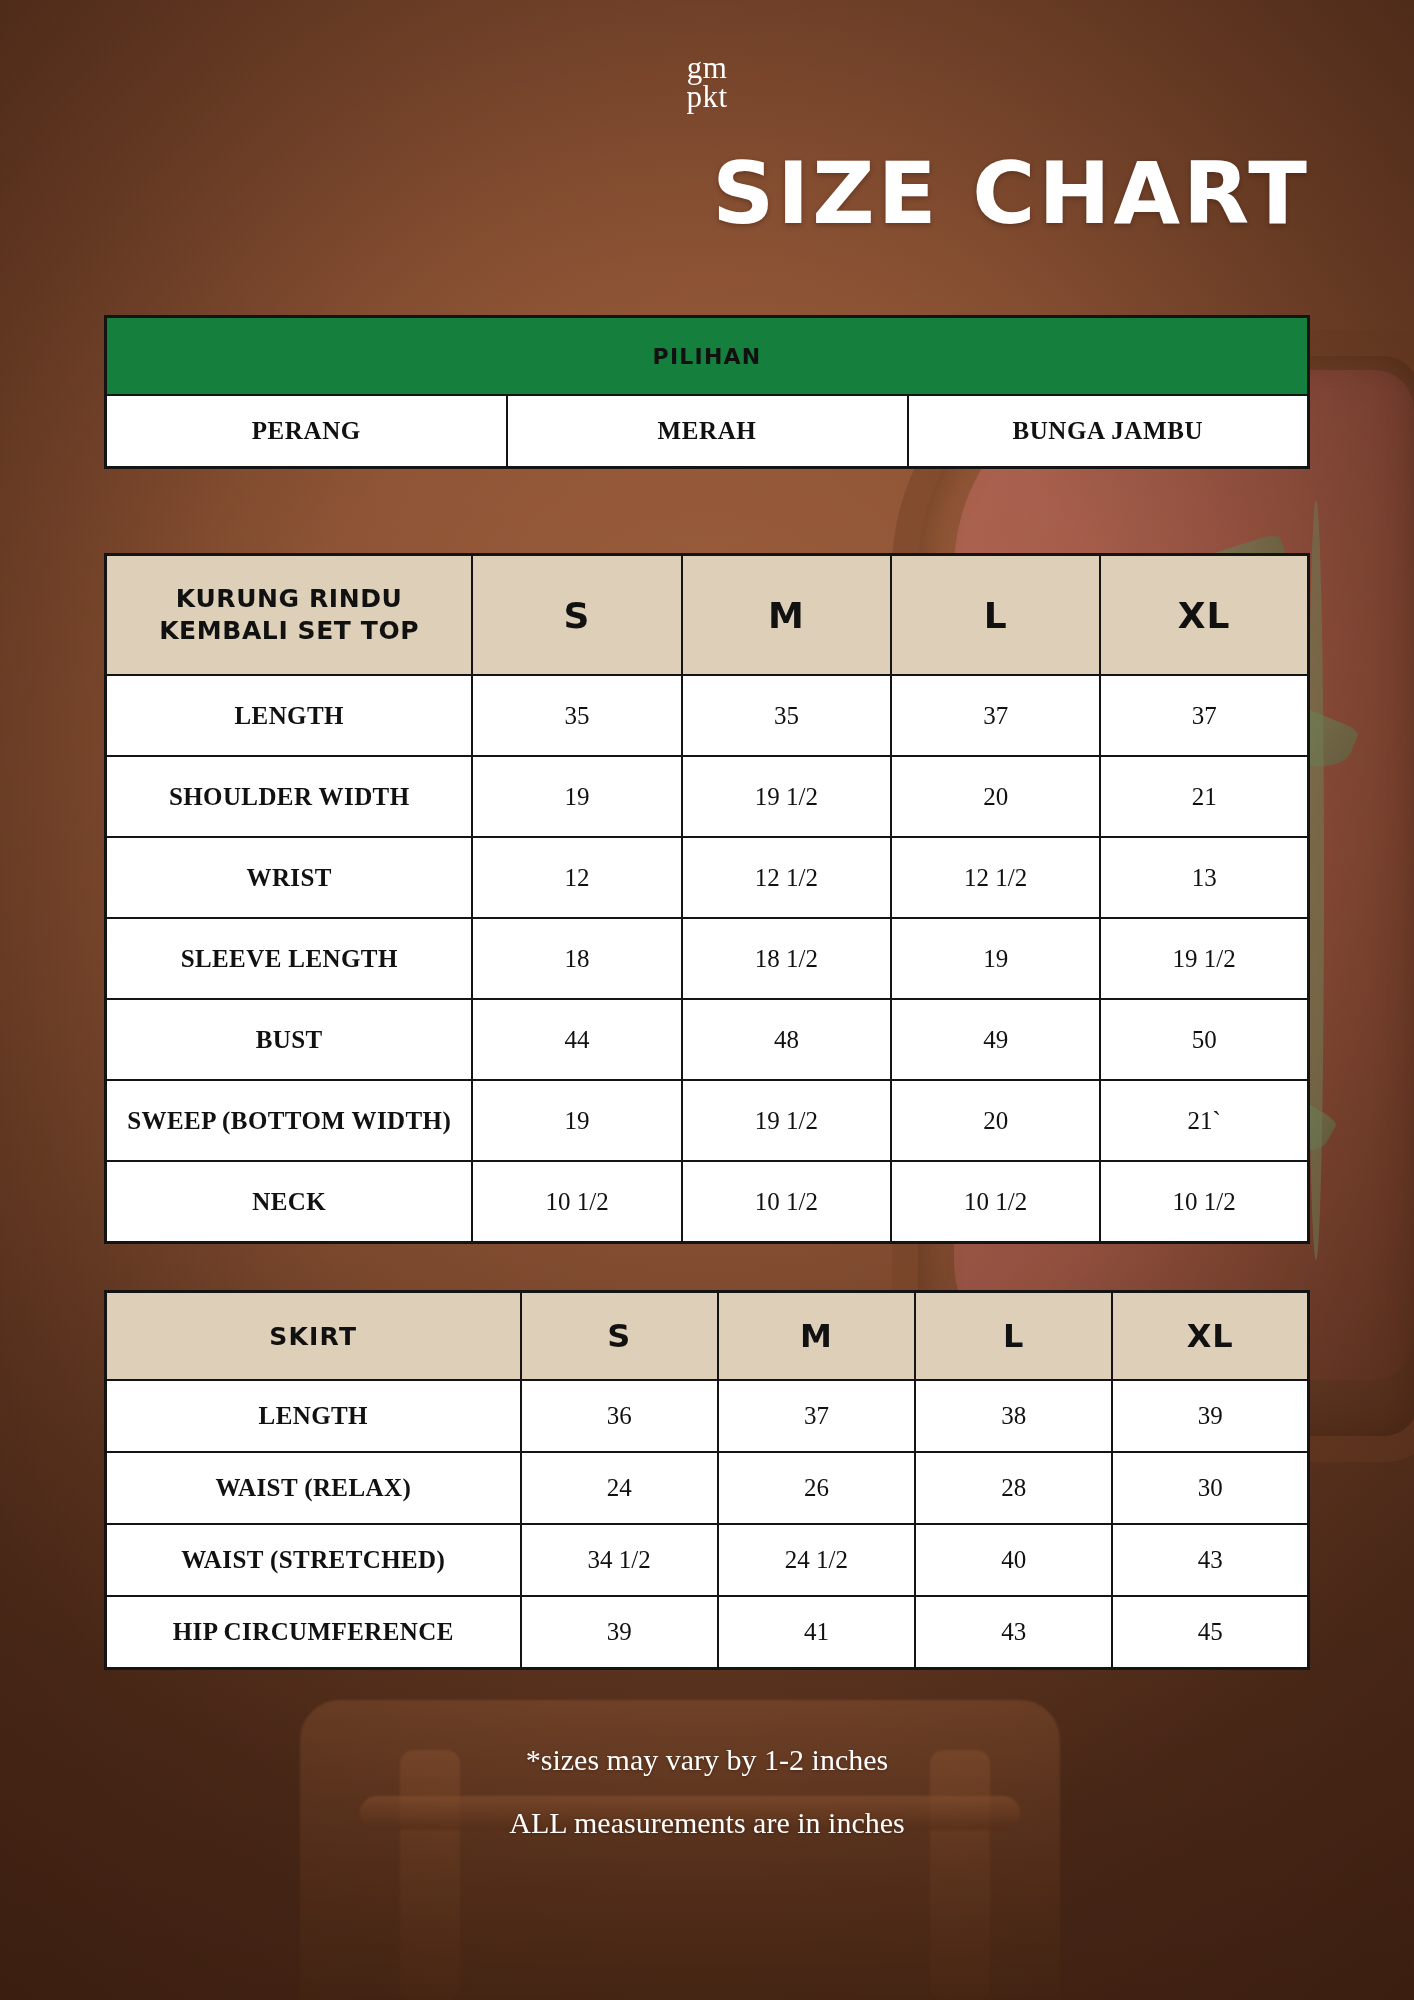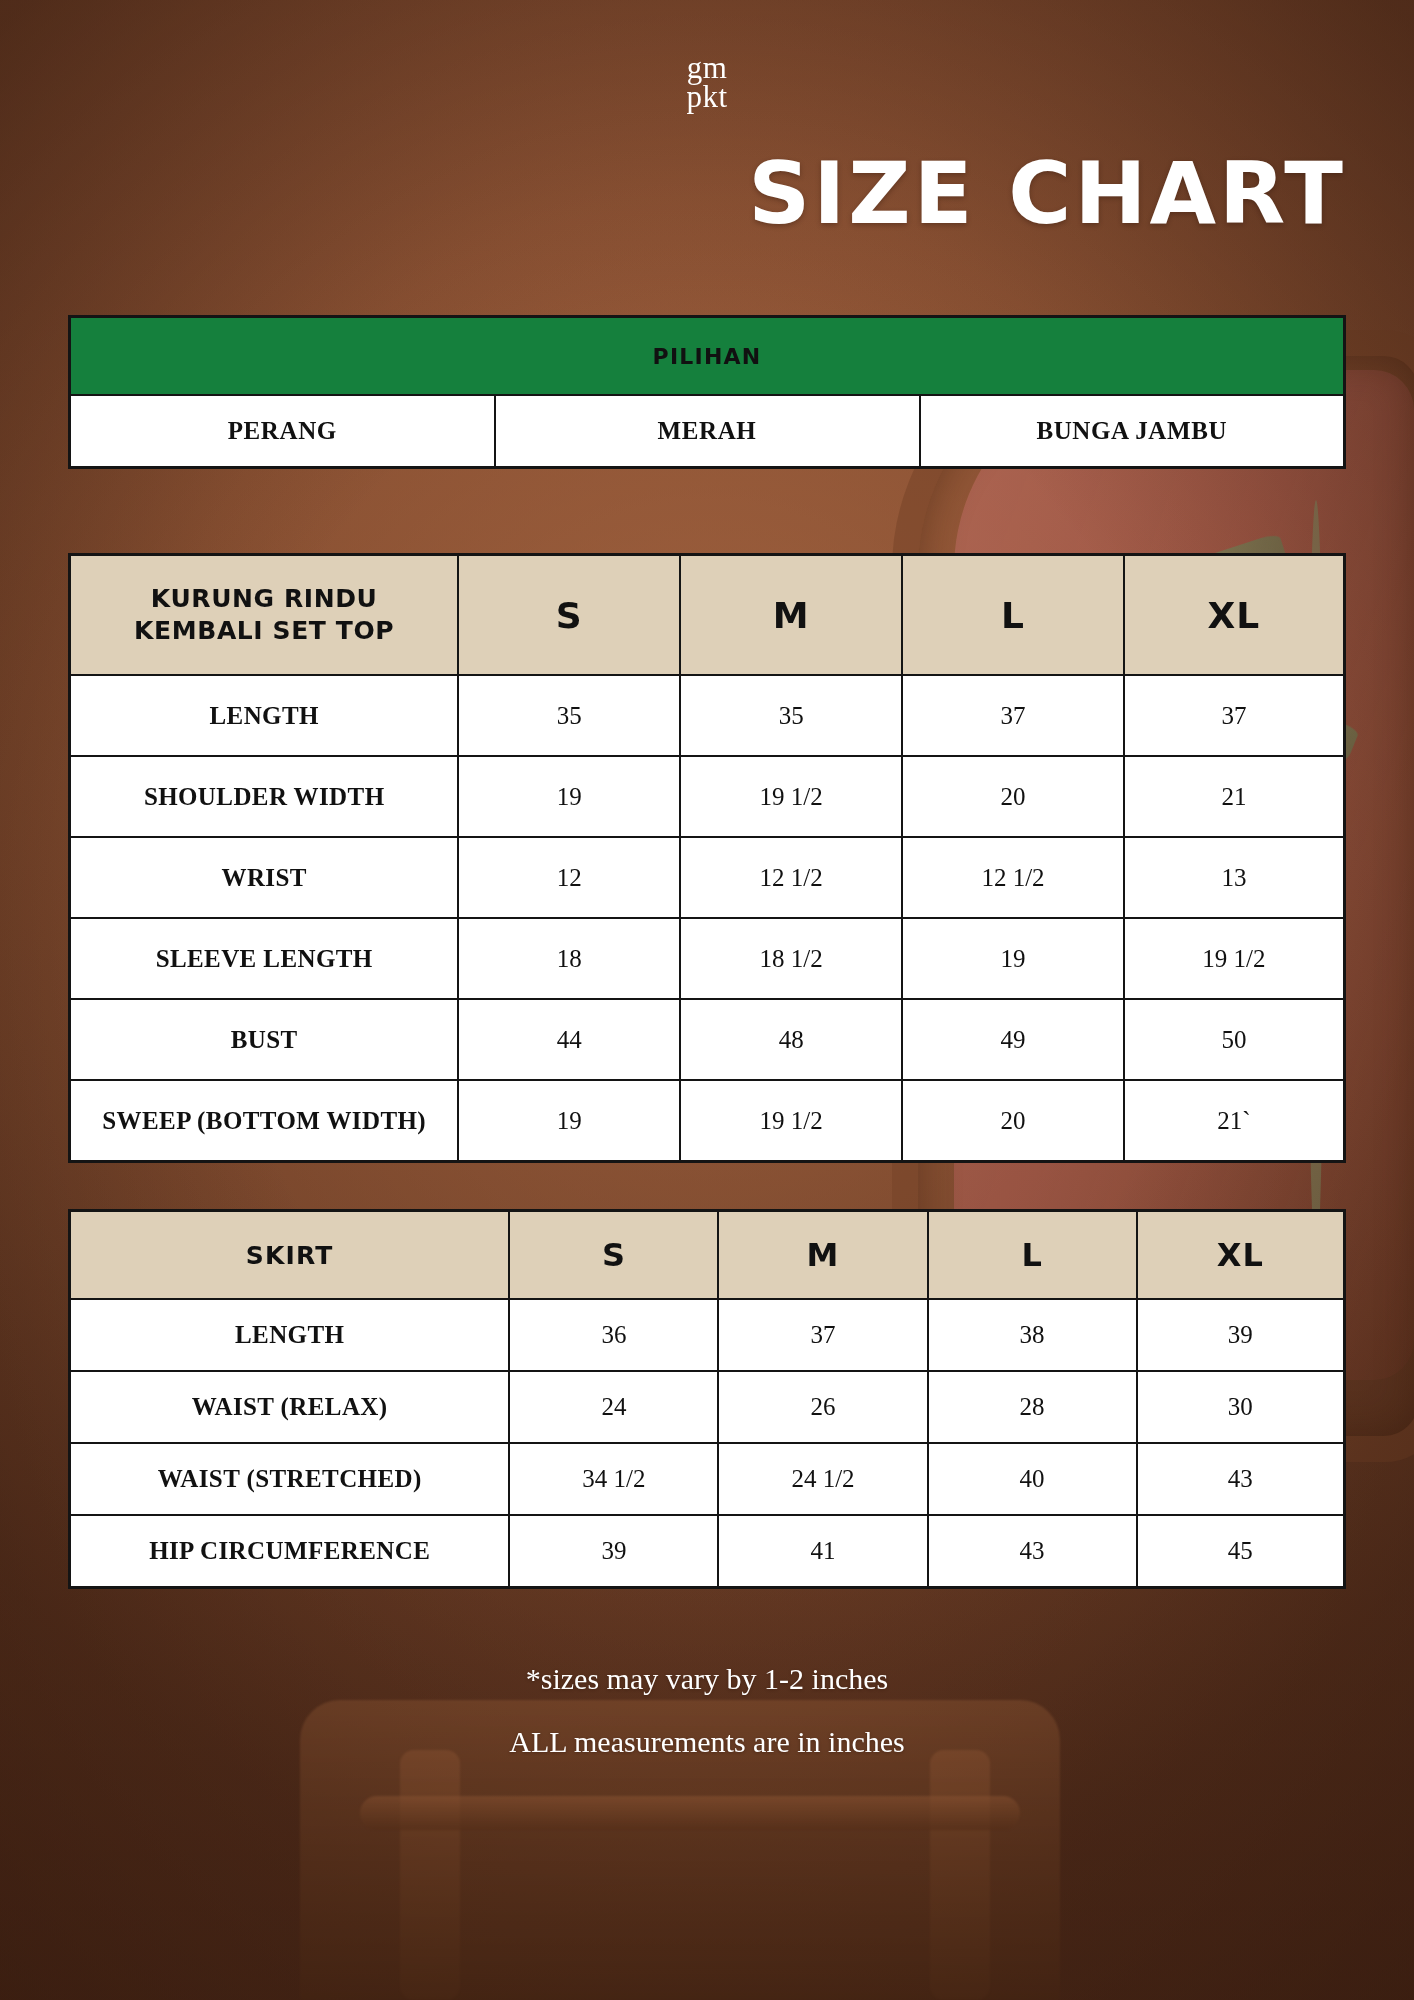--- a/index.html
+++ b/index.html
@@ -92,21 +92,21 @@
     filter: blur(0.8px);
   }
 
   
   .content {
     position: relative;
     z-index: 2;
     width: 1414px;
     height: 2000px;
     box-sizing: border-box;
-    padding: 0 68px;
+    padding: 0 104px;
   }
 
   .brand {
     text-align: center;
     padding-top: 54px;
     color: #ffffff;
     line-height: 0.92;
   }
   .brand-line1 {
     font-size: 31px;
@@ -332,20 +332,27 @@
         <td class="val">49</td>
         <td class="val">50</td>
       </tr>
       <tr>
         <td class="rowlabel">SWEEP (BOTTOM WIDTH)</td>
         <td class="val">19</td>
         <td class="val">19 1/2</td>
         <td class="val">20</td>
         <td class="val">21`</td>
       </tr>
+      <tr>
+        <td class="rowlabel">NECK</td>
+        <td class="val">10 1/2</td>
+        <td class="val">10 1/2</td>
+        <td class="val">10 1/2</td>
+        <td class="val">10 1/2</td>
+      </tr>
     </tbody>
       </table>
   </div>
 
   <div class="skirt-wrap">
     <table class="tbl skirt">
       <colgroup>
         <col style="width:34.5%">
         <col style="width:16.4%">
         <col style="width:16.4%">

